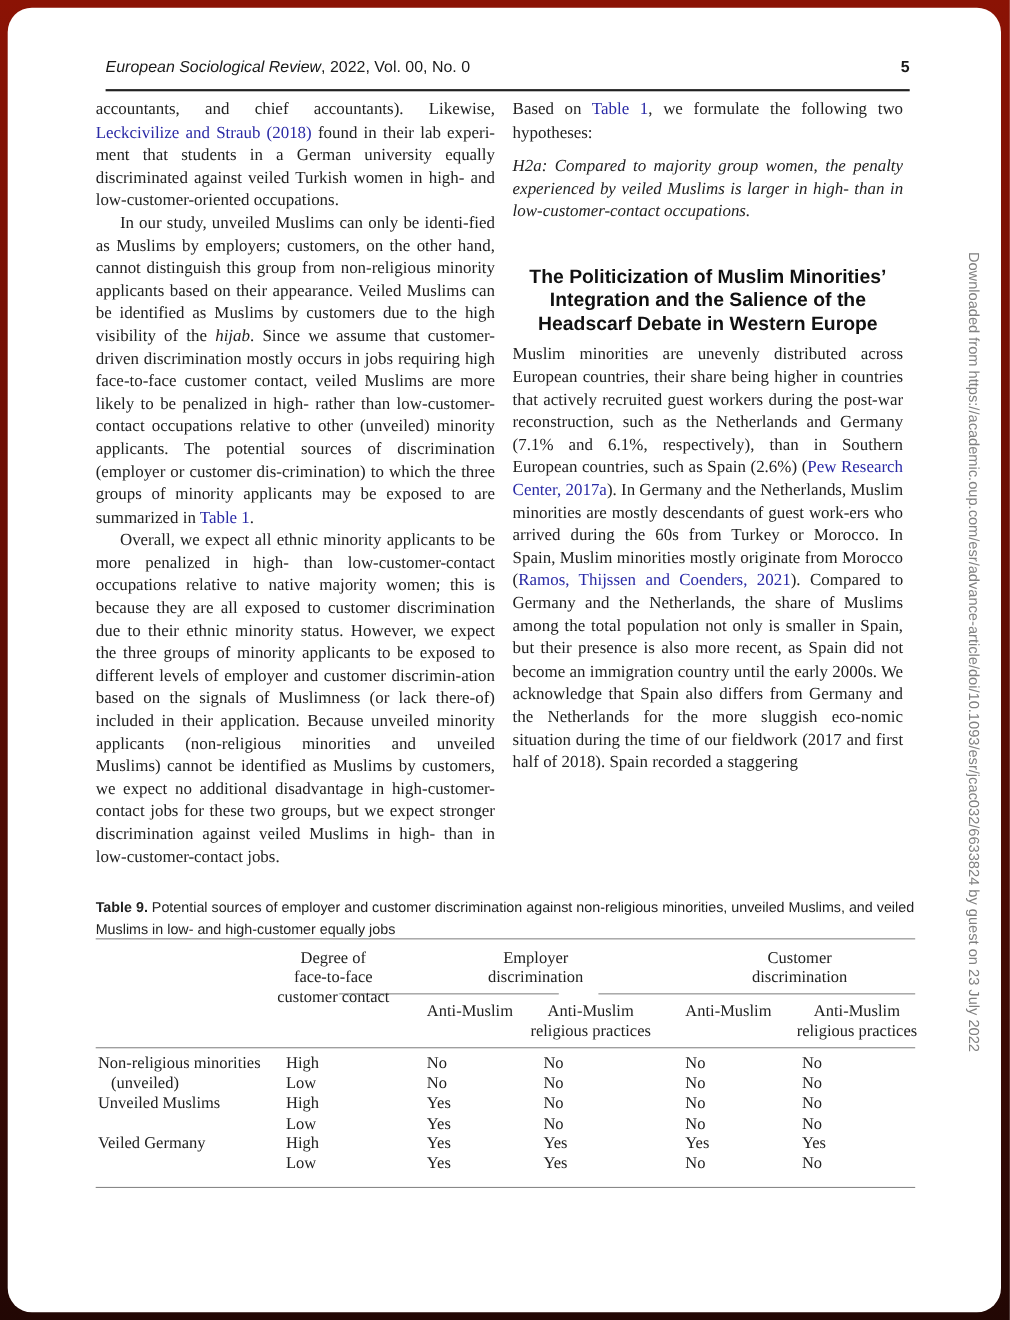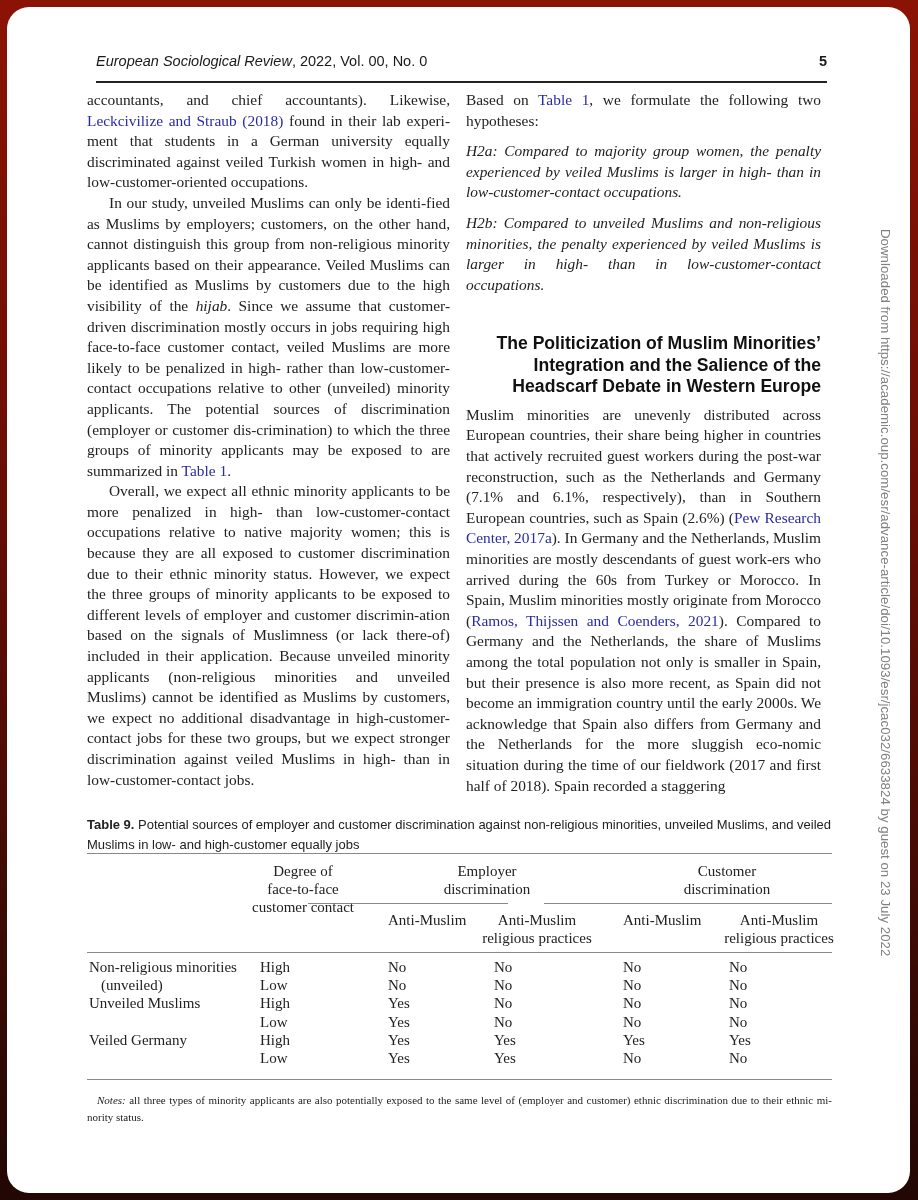--- a/index.html
+++ b/index.html
@@ -26,21 +26,21 @@
       color: #222; text-align: justify; hyphens: manual;
     }
     .col-left { left: 80px; width: 363px; }
     .col-right { left: 459px; width: 355px; }
     .col p { margin: 0; }
     .col p.indent { text-indent: 22px; }
     .link { color: #2a2aa6; }
     .hyp { font-style: italic; margin-top: 10px !important; }
     .section-title {
       font-family: "Liberation Sans", sans-serif; font-weight: bold; font-size: 17.6px;
-      line-height: 21.5px; color: #111; margin: 38px 0 7px 0; text-align: right;
+      line-height: 21.5px; color: #111; margin: 38px 0 7px 0; text-align: center;
     }
 
     .table-caption {
       position: absolute; left: 80px; top: 808px; width: 745px;
       font-family: "Liberation Sans", sans-serif; font-size: 13px; line-height: 20px; color: #222;
     }
     .table-caption b { font-weight: bold; }
     .t-rule { position: absolute; height: 1px; background: #888; }
     .tcell {
       position: absolute; font-family: "Liberation Serif", serif; font-size: 15px;
@@ -75,21 +75,20 @@
 
   <div class="col col-left">
     <p><span>accountants, and chief accountants). Likewise, </span><span class="link">Leckcivilize and Straub (2018)</span><span> found in their lab experi-ment that students in a German university equally discriminated against veiled Turkish women in high- and low-customer-oriented occupations.</span></p>
     <p class="indent"><span>In our study, unveiled Muslims can only be identi-fied as Muslims by employers; customers, on the other hand, cannot distinguish this group from non-religious minority applicants based on their appearance. Veiled Muslims can be identified as Muslims by customers due to the high visibility of the </span><i>hijab</i><span>. Since we assume that customer-driven discrimination mostly occurs in jobs requiring high face-to-face customer contact, veiled Muslims are more likely to be penalized in high- rather than low-customer-contact occupations relative to other (unveiled) minority applicants. The potential sources of discrimination (employer or customer dis-crimination) to which the three groups of minority applicants may be exposed to are summarized in </span><span class="link">Table 1</span><span>.</span></p>
     <p class="indent">Overall, we expect all ethnic minority applicants to be more penalized in high- than low-customer-contact occupations relative to native majority women; this is because they are all exposed to customer discrimination due to their ethnic minority status. However, we expect the three groups of minority applicants to be exposed to different levels of employer and customer discrimin-ation based on the signals of Muslimness (or lack there-of) included in their application. Because unveiled minority applicants (non-religious minorities and unveiled Muslims) cannot be identified as Muslims by customers, we expect no additional disadvantage in high-customer-contact jobs for these two groups, but we expect stronger discrimination against veiled Muslims in high- than in low-customer-contact jobs.</p>
   </div>
 
   <div class="col col-right">
     <p><span>Based on </span><span class="link">Table 1</span><span>, we formulate the following two hypotheses:</span></p>
     <p class="hyp">H2a: Compared to majority group women, the penalty experienced by veiled Muslims is larger in high- than in low-customer-contact occupations.</p>
-    <p class="hyp">H2b: Compared to unveiled Muslims and non-religious minorities, the penalty experienced by veiled Muslims is larger in high- than in low-customer-contact occupations.</p>
     <h2 class="section-title">The Politicization of Muslim Minorities’ Integration and the Salience of the Headscarf Debate in Western Europe</h2>
     <p><span>Muslim minorities are unevenly distributed across European countries, their share being higher in countries that actively recruited guest workers during the post-war reconstruction, such as the Netherlands and Germany (7.1% and 6.1%, respectively), than in Southern European countries, such as Spain (2.6%) (</span><span class="link">Pew Research Center, 2017a</span><span>). In Germany and the Netherlands, Muslim minorities are mostly descendants of guest work-ers who arrived during the 60s from Turkey or Morocco. In Spain, Muslim minorities mostly originate from Morocco (</span><span class="link">Ramos, Thijssen and Coenders, 2021</span><span>). Compared to Germany and the Netherlands, the share of Muslims among the total population not only is smaller in Spain, but their presence is also more recent, as Spain did not become an immigration country until the early 2000s. We acknowledge that Spain also differs from Germany and the Netherlands for the more sluggish eco-nomic situation during the time of our fieldwork (2017 and first half of 2018). Spain recorded a staggering</span></p>
   </div>
 
   <div class="table-caption"><b>Table 9.</b><span> Potential sources of employer and customer discrimination against non-religious minorities, unveiled Muslims, and veiled Muslims in low- and high-customer equally jobs</span></div>
 
   <div class="t-rule" style="left:80px; top:846px; width:745px;"></div>
   <div class="t-rule" style="left:301px; top:896px; width:200px;"></div>
   <div class="t-rule" style="left:537px; top:896px; width:288px;"></div>
   <div class="t-rule" style="left:80px; top:945px; width:745px;"></div>
@@ -163,18 +162,17 @@
       <div>
         <div class="tcell" style="left: 82px; top: 1042px;"></div>
         <div class="tcell" style="left: 253px; top: 1042px;">Low</div>
         <div class="tcell" style="left: 381px; top: 1042px;">Yes</div>
         <div class="tcell" style="left: 487px; top: 1042px;">Yes</div>
         <div class="tcell" style="left: 616px; top: 1042px;">No</div>
         <div class="tcell" style="left: 722px; top: 1042px;">No</div>
       </div>
     </div>
 
-  <div class="notes"><i>Notes:</i><span> all three types of minority applicants are also potentially exposed to the same level of (employer and customer) ethnic discrimination due to their ethnic mi-nority status.</span></div>
 
   <div class="watermark">
     <span>Downloaded from https://academic.oup.com/esr/advance-article/doi/10.1093/esr/jcac032/6633824 by guest on 23 July 2022</span>
   </div>
 </div>
 
 </body></html>

